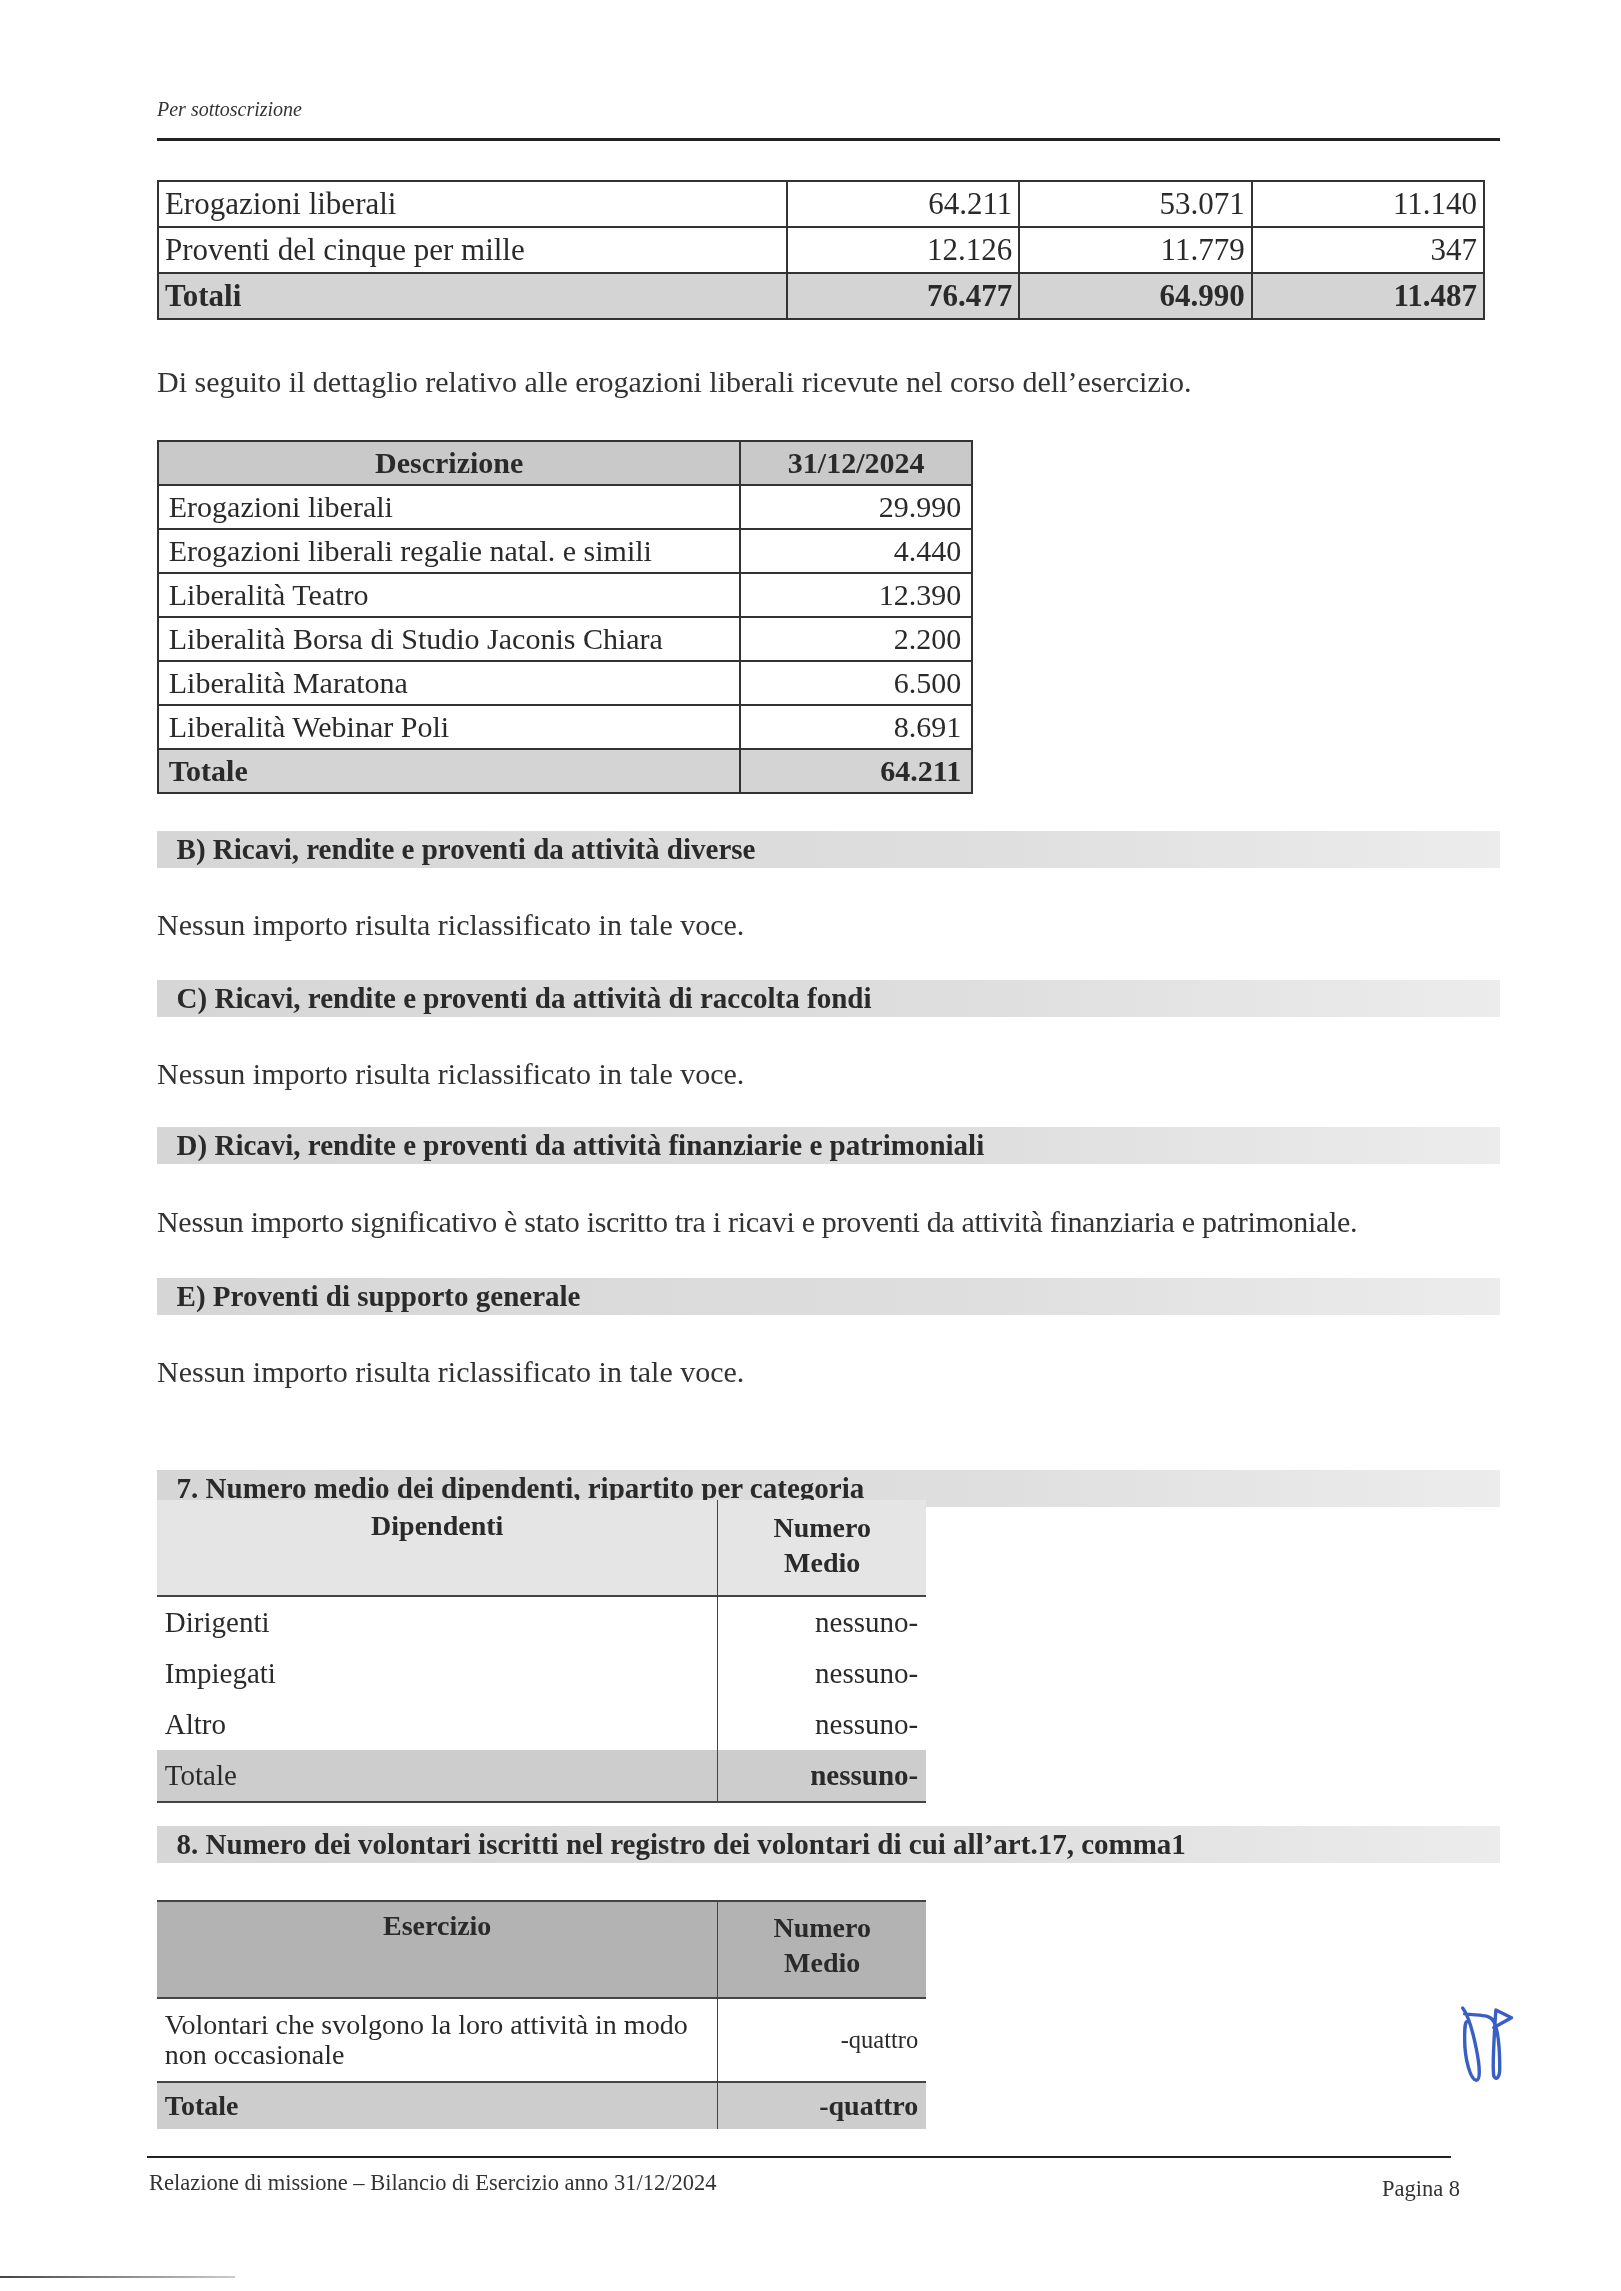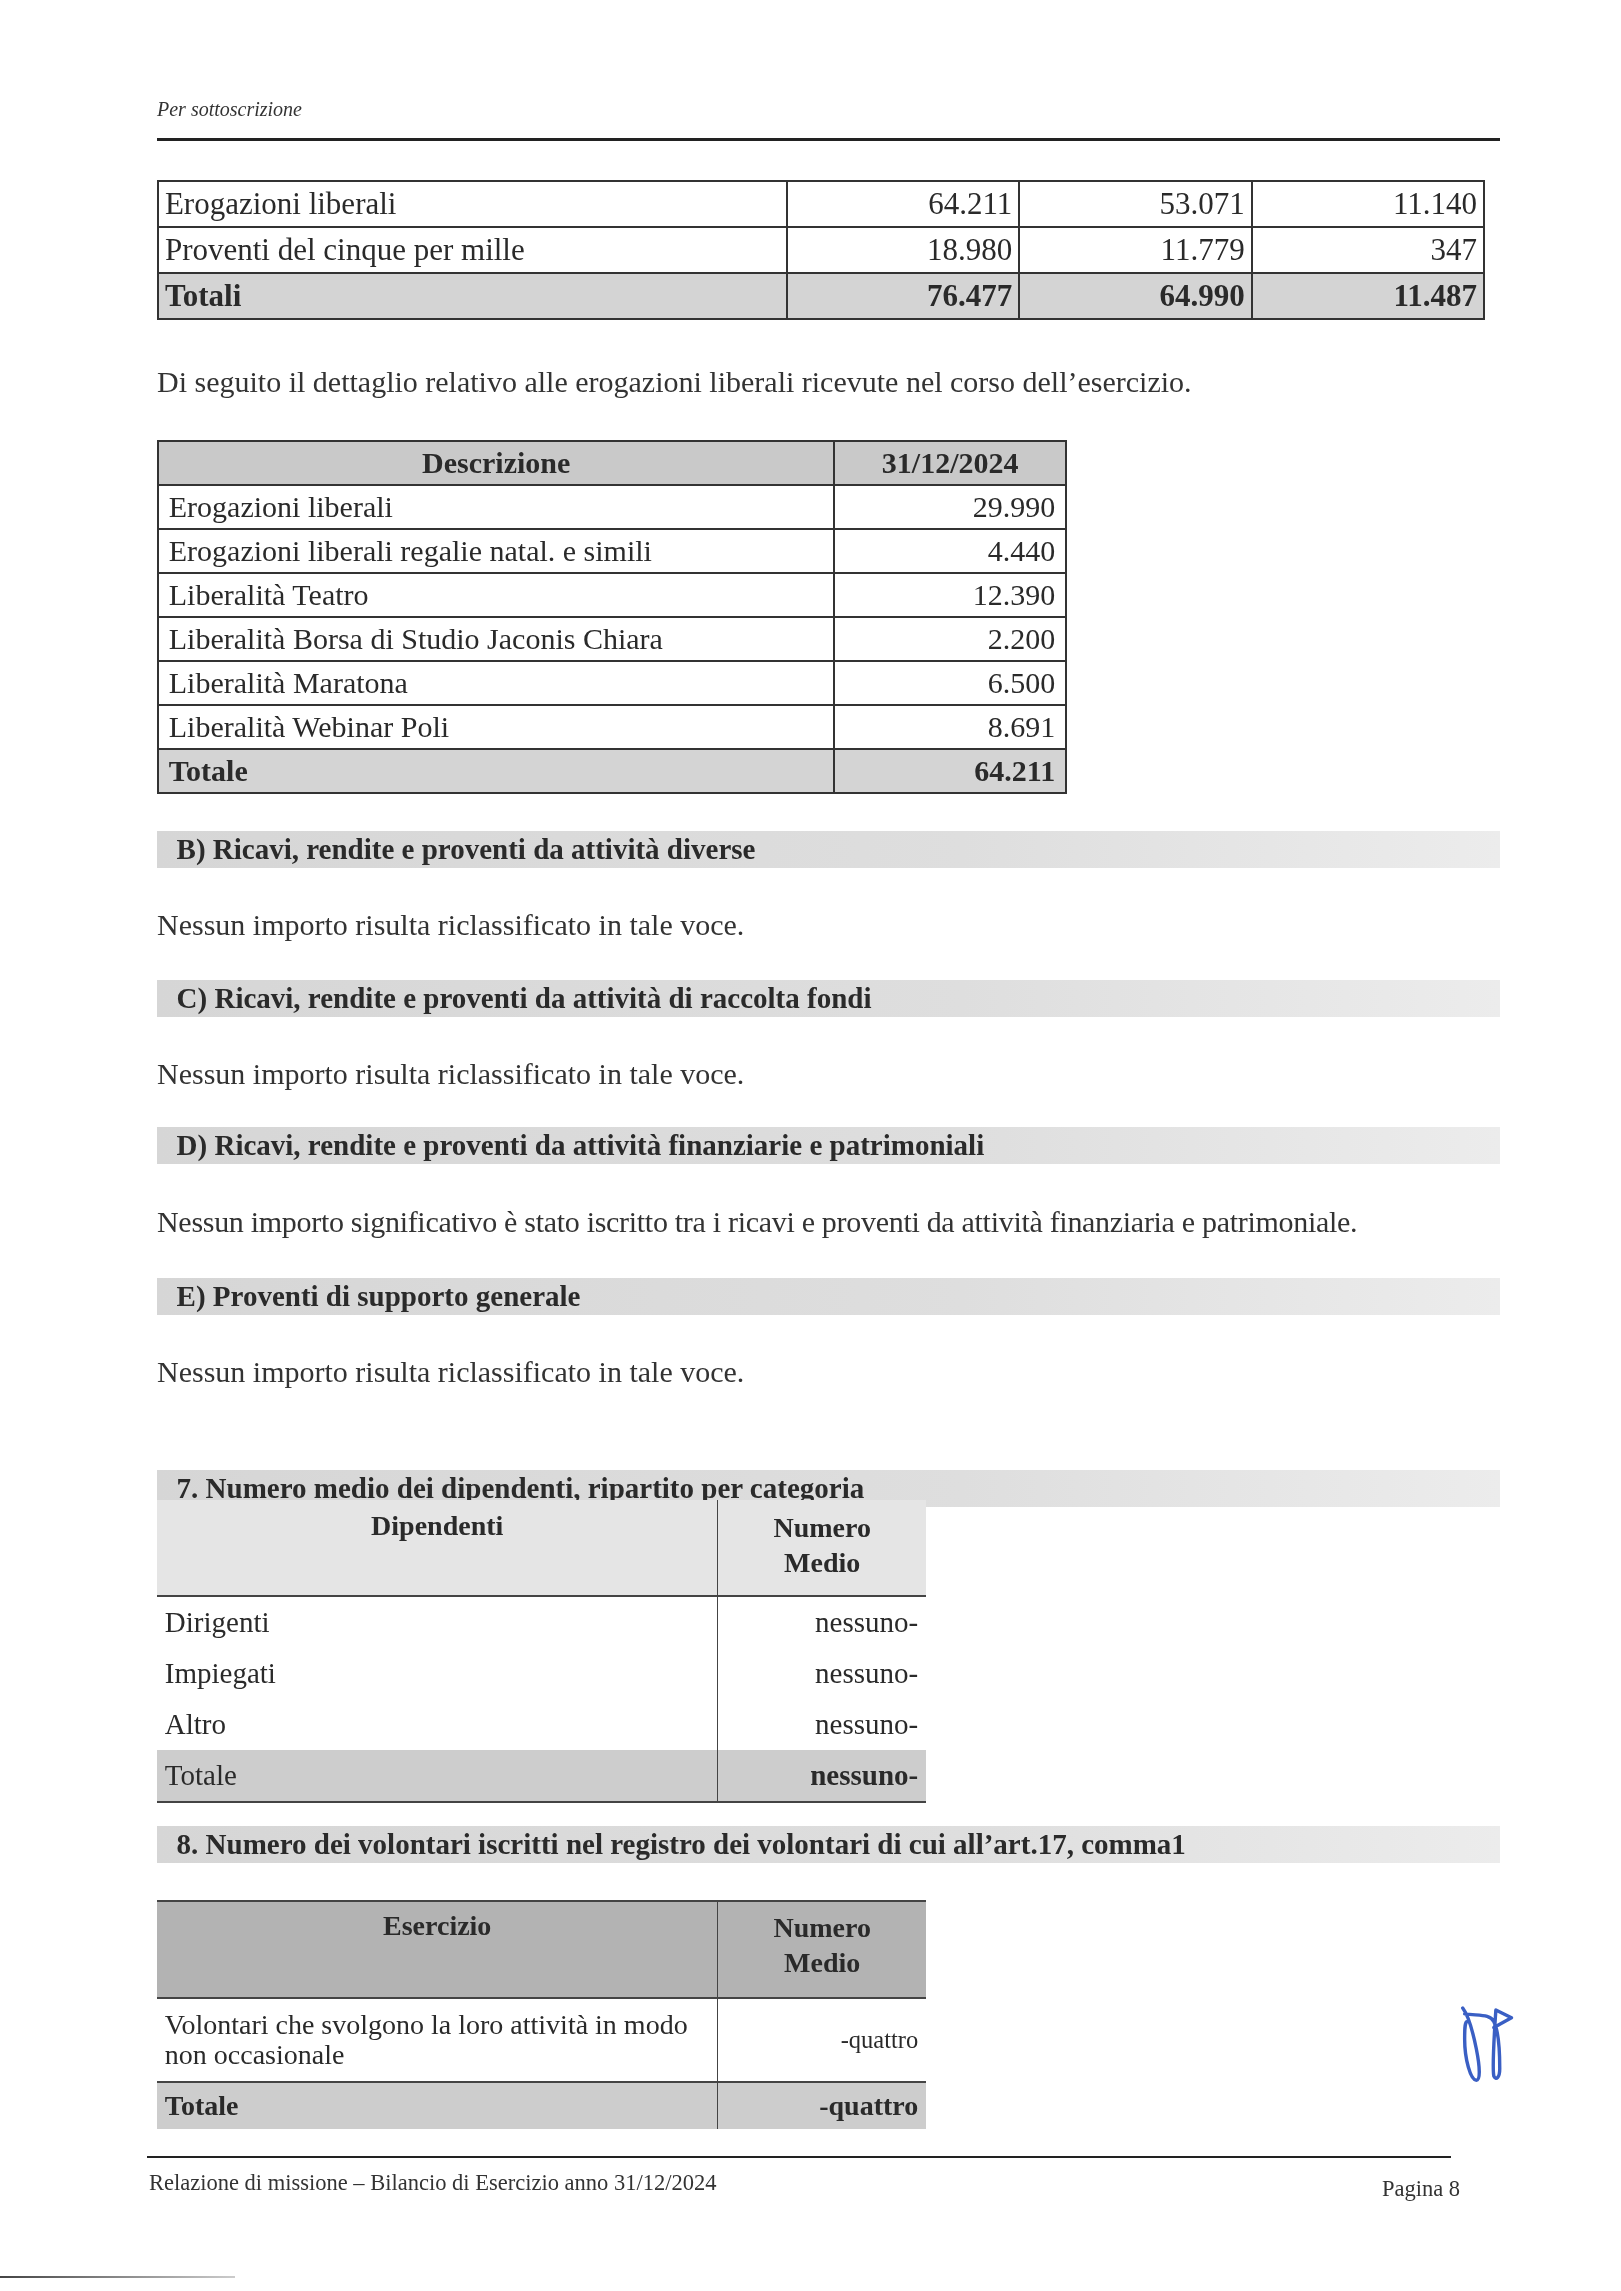--- a/index.html
+++ b/index.html
@@ -15,21 +15,21 @@
   
   #t1 { left: 157px; top: 180px; width: 1328px; }
   #t1 td { border: 2px solid #333; height: 44px; padding: 0 5.9px; font-size: 31px; }
   #t1 td.desc { width: 608px; }
   #t1 td.num { text-align: right; width: 216px; }
   #t1 tr.total td { background: #d4d4d4; font-weight: bold; margin-top: 24px; }
 
   .para { left: 157px; font-size: 30px; color: #333; }
 
   
-  #t2 { left: 157px; top: 440px; width: 910px; }
+  #t2 { left: 157px; top: 440px; width: 816px; }
   #t2 td, #t2 th { border: 2px solid #333; height: 42px; padding: 0 9.8px; font-size: 30px; }
   #t2 th { background: #c9c9c9; font-weight: bold; }
   #t2 td.num { text-align: right; width: 210px; }
   #t2 tr.total td { background: #d4d4d4; font-weight: bold; }
 
   .section-band { left: 157px; width: 1343px; height: 37px; background: linear-gradient(90deg, #d6d6d6 0%, #dedede 60%, #ececec 100%); }
   .section-title { font-weight: bold; font-size: 29px; color: #2a2a2a; padding-left: 19.6px; line-height: 37px; white-space: nowrap; }
 
   
   #t3 { left: 157px; top: 1500px; width: 769px; }
@@ -66,21 +66,21 @@
 <table id="t1">
   <tbody>
       <tr>
     <td class="desc">Erogazioni liberali</td>
     <td class="num">64.211</td>
     <td class="num">53.071</td>
     <td class="num">11.140</td>
   </tr>
   <tr>
     <td class="desc">Proventi del cinque per mille</td>
-    <td class="num">18.980</td>
+    <td class="num">12.126</td>
     <td class="num">11.779</td>
     <td class="num">347</td>
   </tr>
   <tr class="total">
     <td class="desc">Totali</td>
     <td class="num">76.477</td>
     <td class="num">64.990</td>
     <td class="num">11.487</td>
   </tr>
 </tbody>

